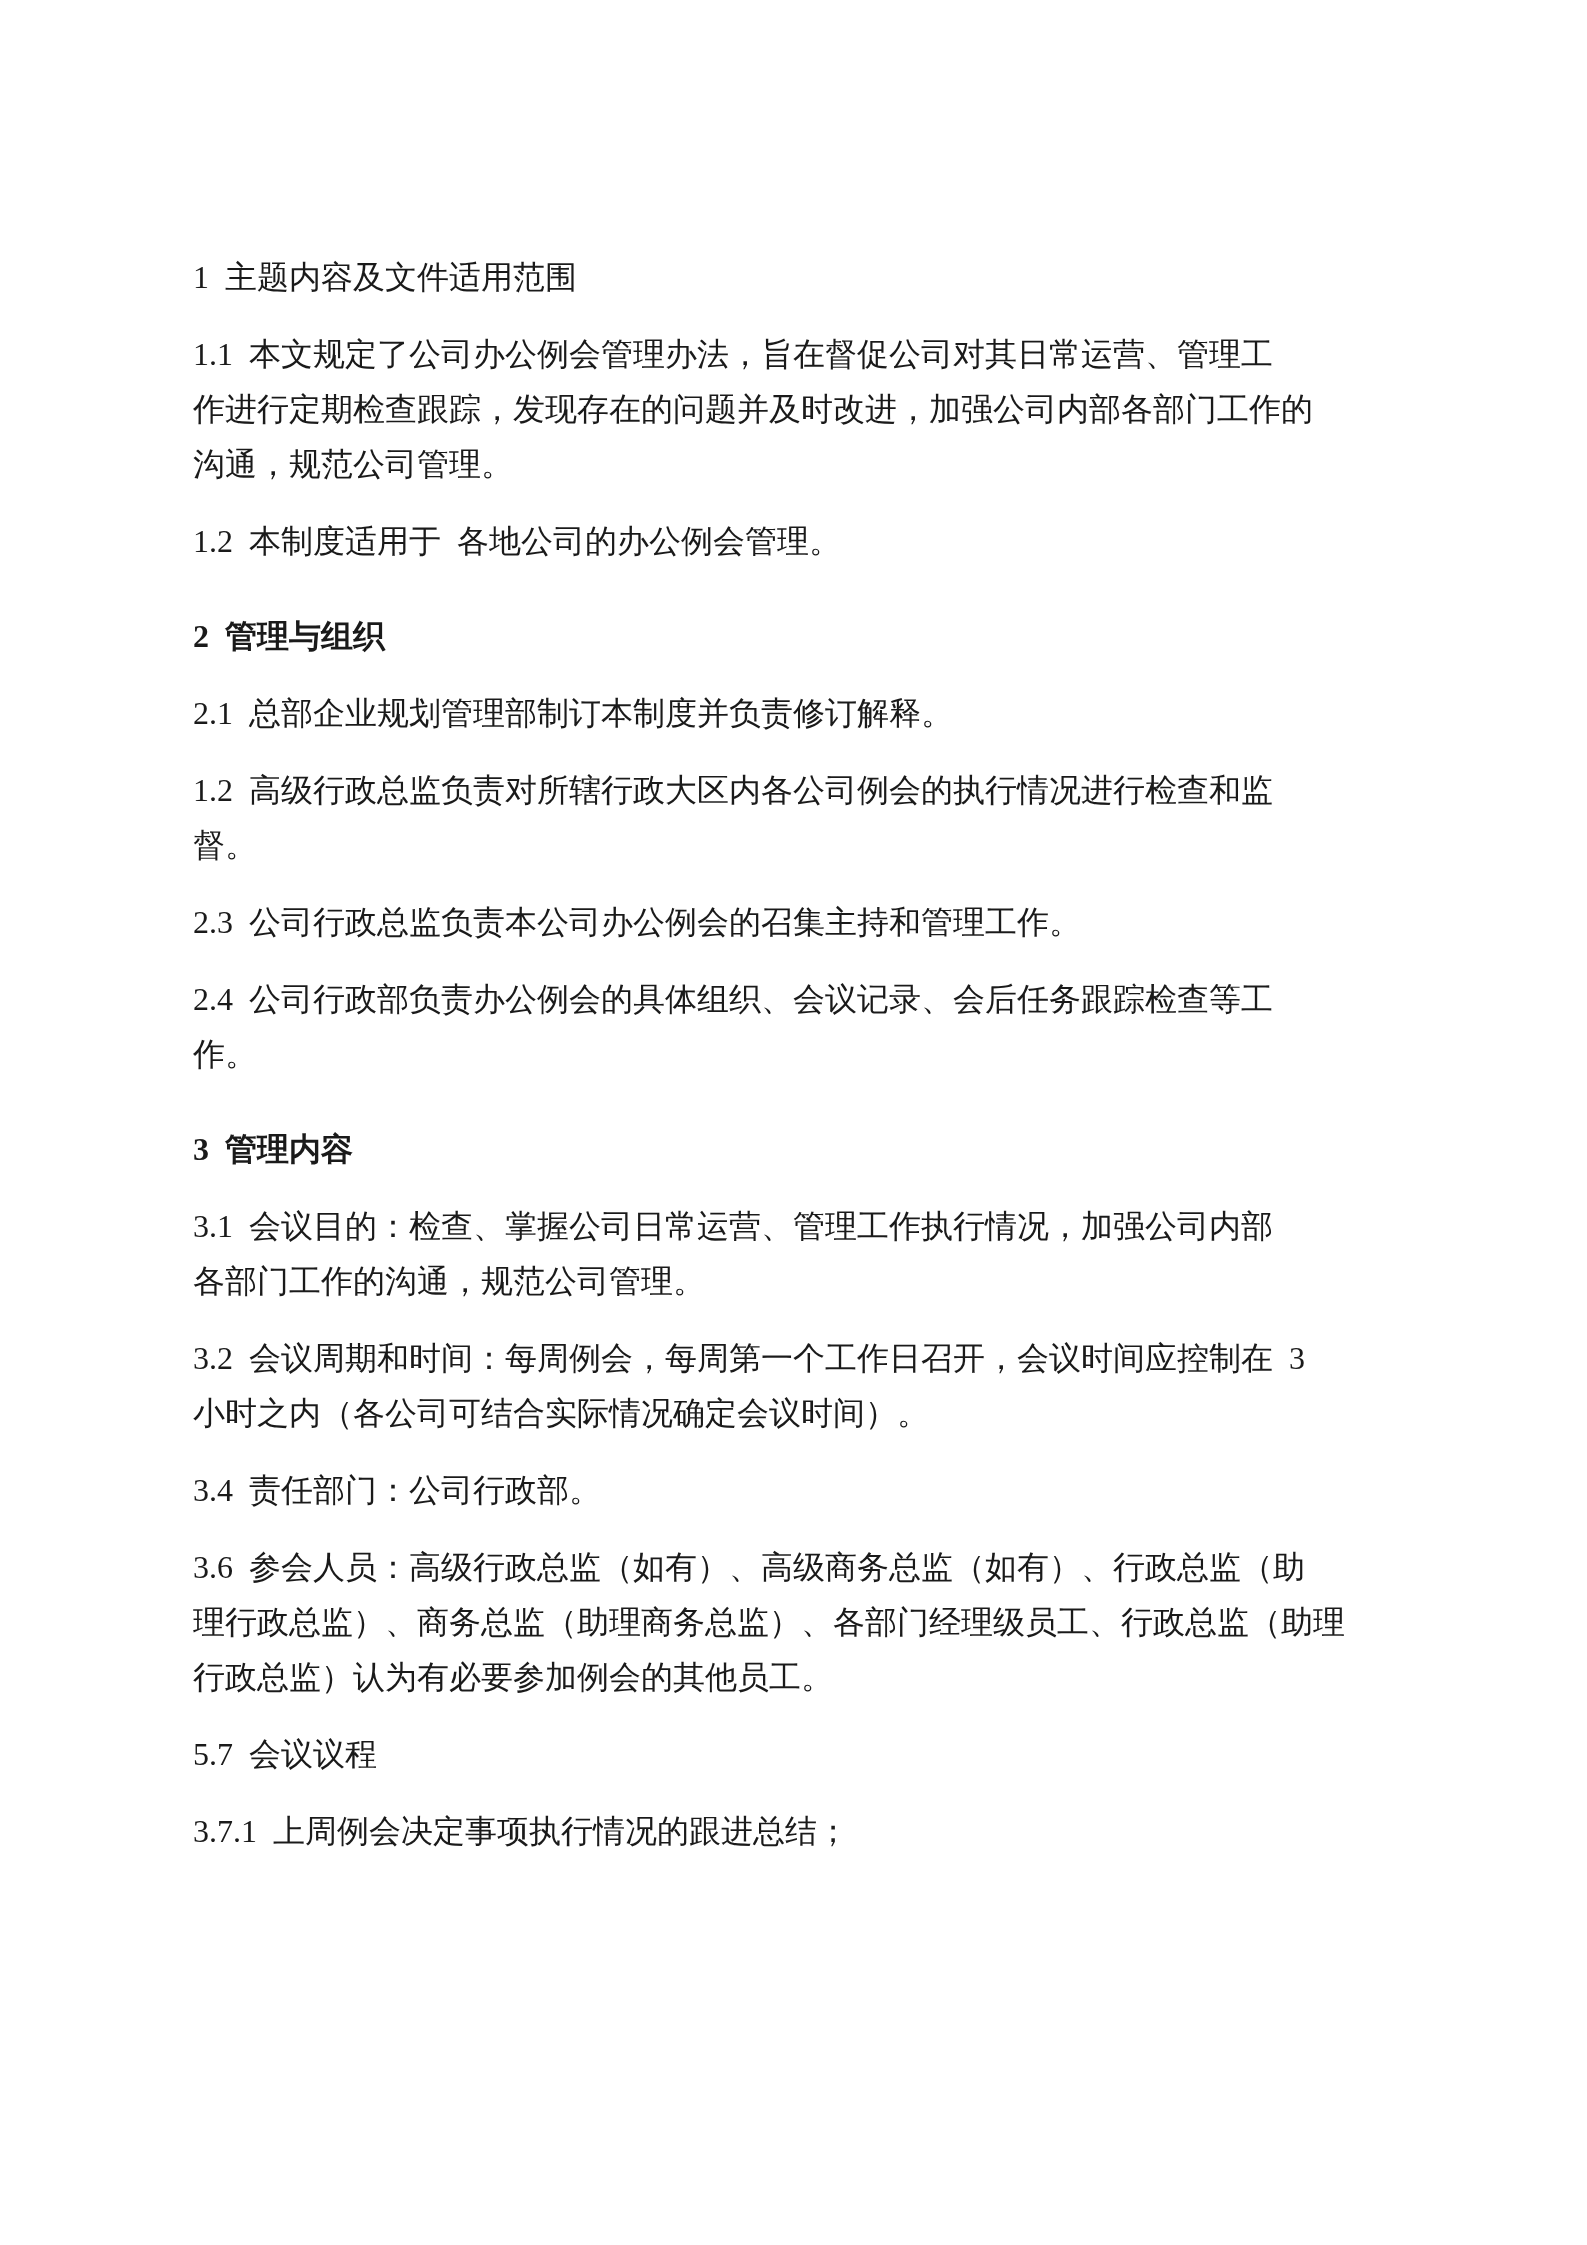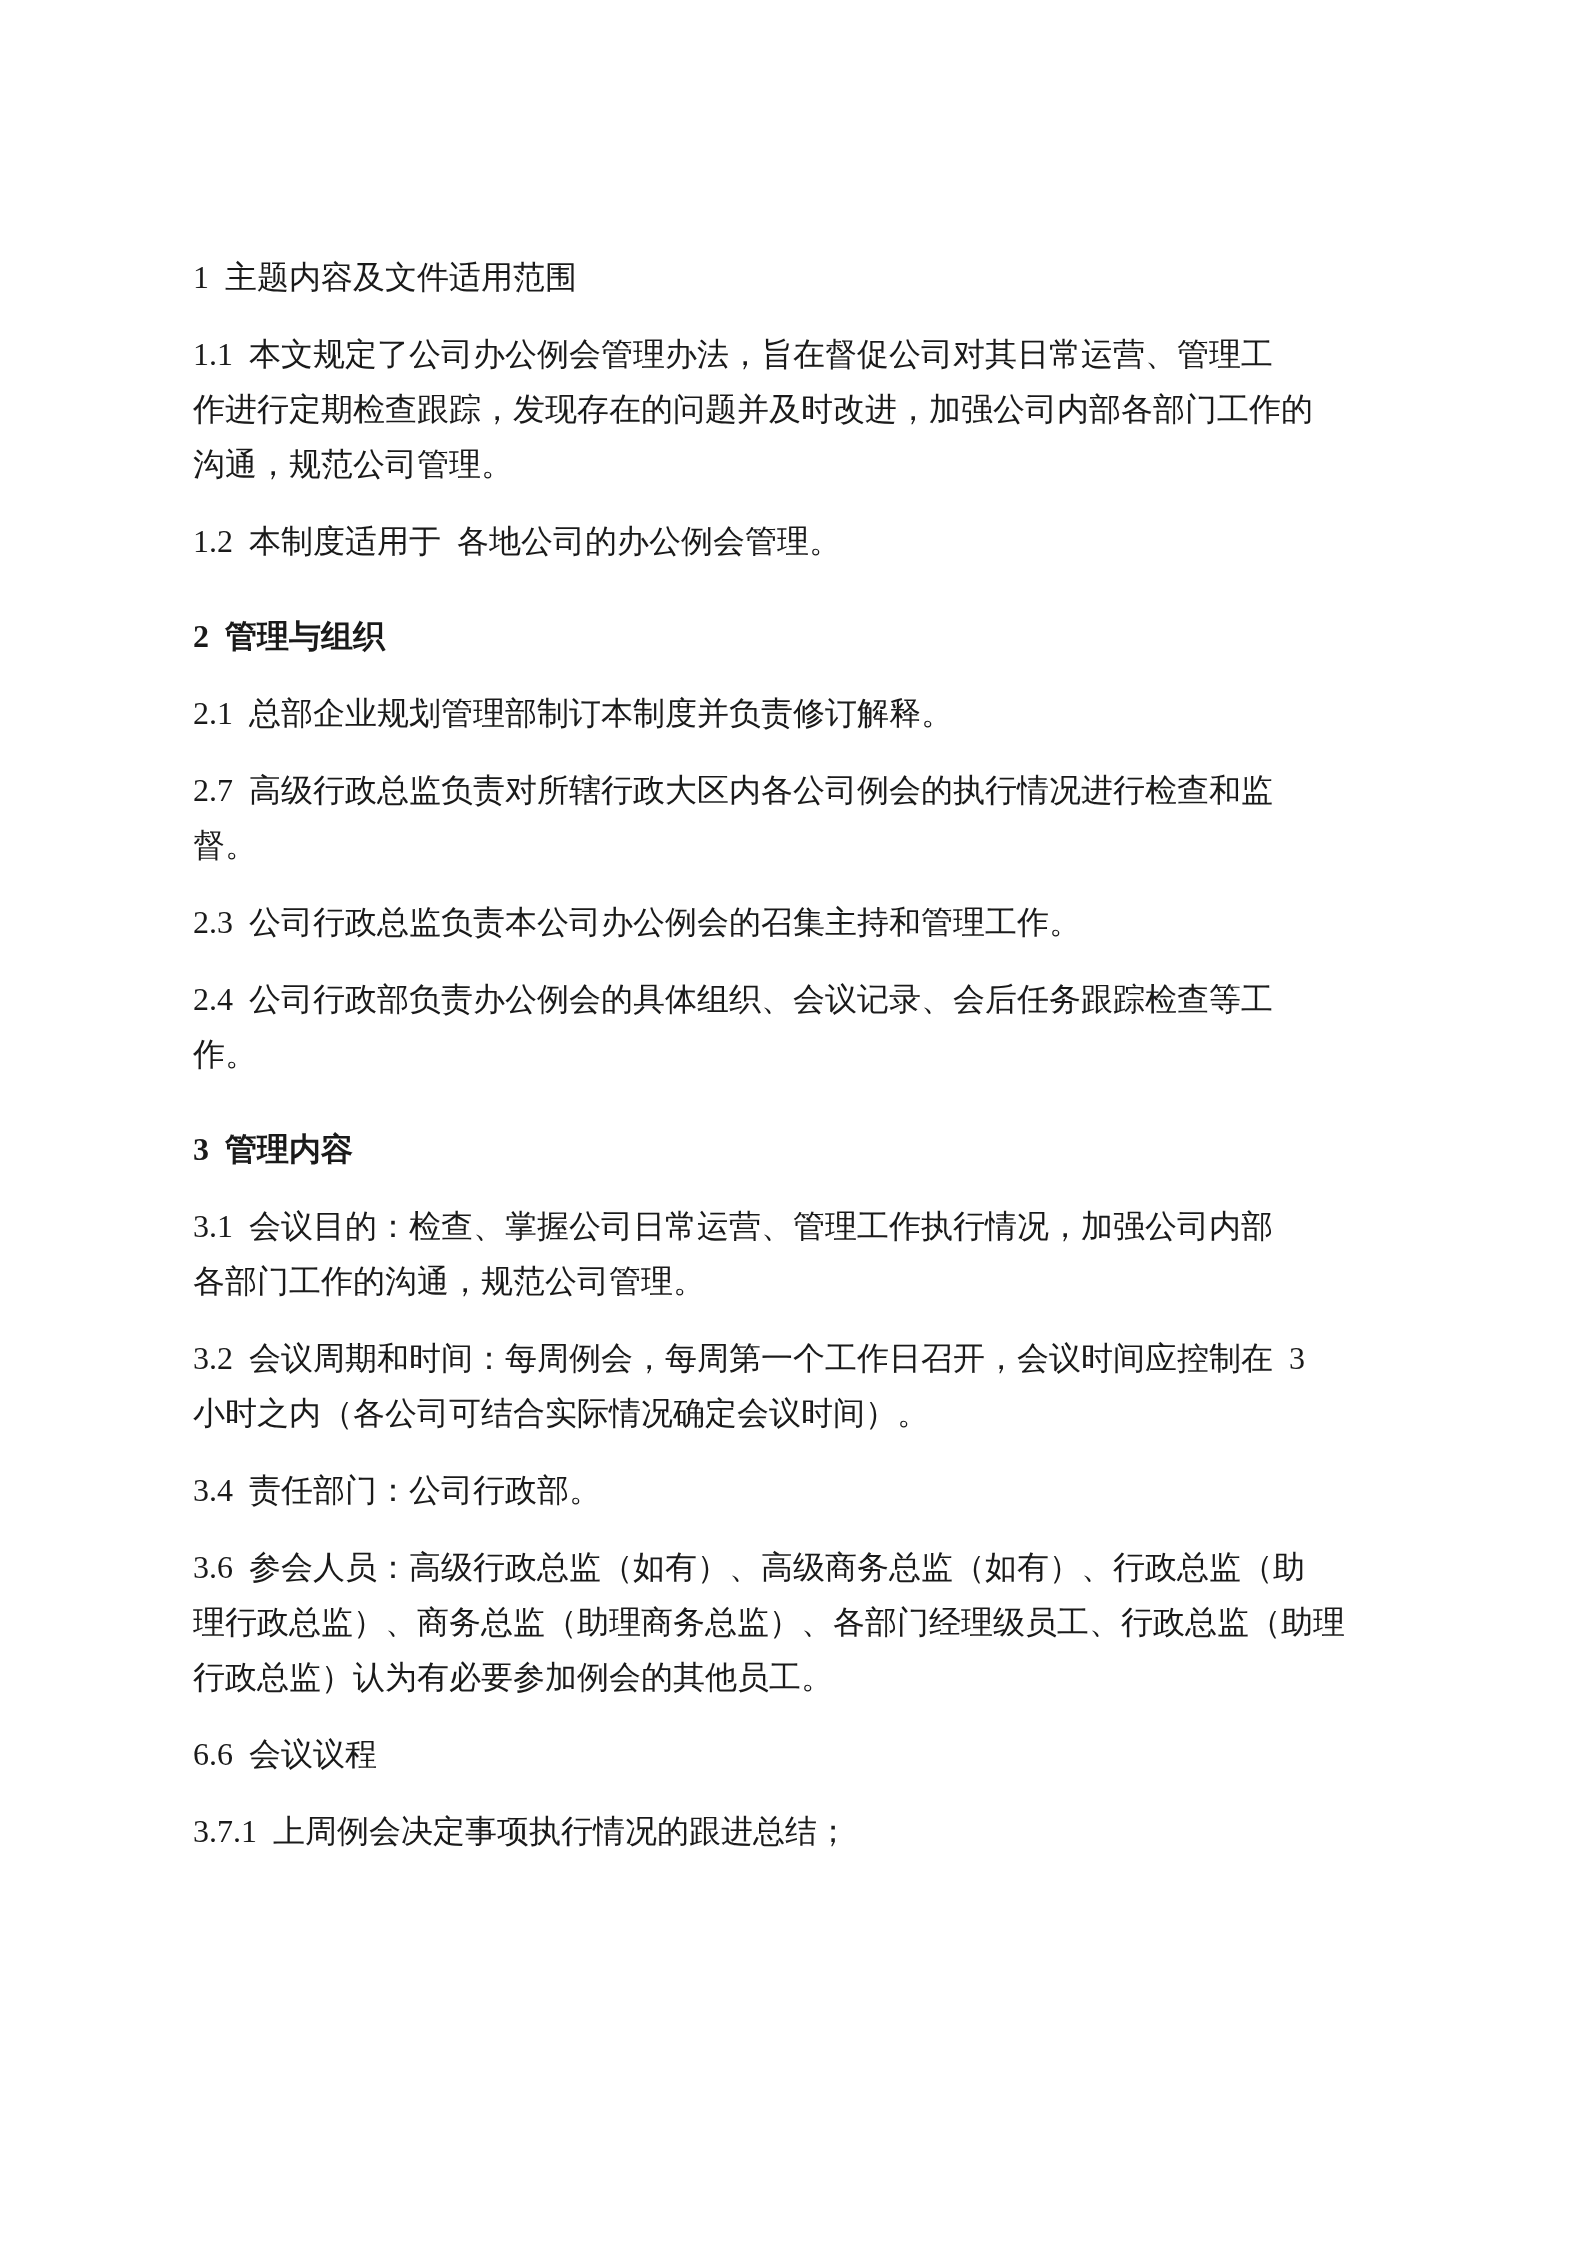--- a/index.html
+++ b/index.html
@@ -40,30 +40,30 @@
 
 <div class="page">
   <div class="doc-body">
     <p class="para">1 主题内容及文件适用范围</p>
     <p class="para">1.1 本文规定了公司办公例会管理办法，旨在督促公司对其日常运营、管理工
 作进行定期检查跟踪，发现存在的问题并及时改进，加强公司内部各部门工作的
 沟通，规范公司管理。</p>
     <p class="para">1.2 本制度适用于 各地公司的办公例会管理。</p>
     <p class="para major-gap">2 管理与组织</p>
     <p class="para">2.1 总部企业规划管理部制订本制度并负责修订解释。</p>
-    <p class="para">2.7 高级行政总监负责对所辖行政大区内各公司例会的执行情况进行检查和监
+    <p class="para">1.2 高级行政总监负责对所辖行政大区内各公司例会的执行情况进行检查和监
 督。</p>
     <p class="para">2.3 公司行政总监负责本公司办公例会的召集主持和管理工作。</p>
     <p class="para">2.4 公司行政部负责办公例会的具体组织、会议记录、会后任务跟踪检查等工
 作。</p>
     <p class="para major-gap">3 管理内容</p>
     <p class="para">3.1 会议目的：检查、掌握公司日常运营、管理工作执行情况，加强公司内部
 各部门工作的沟通，规范公司管理。</p>
     <p class="para">3.2 会议周期和时间：每周例会，每周第一个工作日召开，会议时间应控制在 3
 小时之内（各公司可结合实际情况确定会议时间）。</p>
     <p class="para">3.4 责任部门：公司行政部。</p>
     <p class="para">3.6 参会人员：高级行政总监（如有）、高级商务总监（如有）、行政总监（助
 理行政总监）、商务总监（助理商务总监）、各部门经理级员工、行政总监（助理
 行政总监）认为有必要参加例会的其他员工。</p>
-    <p class="para">6.6 会议议程</p>
+    <p class="para">5.7 会议议程</p>
     <p class="para">3.7.1 上周例会决定事项执行情况的跟进总结；</p>
   </div>
 </div>
 
 </body></html>

